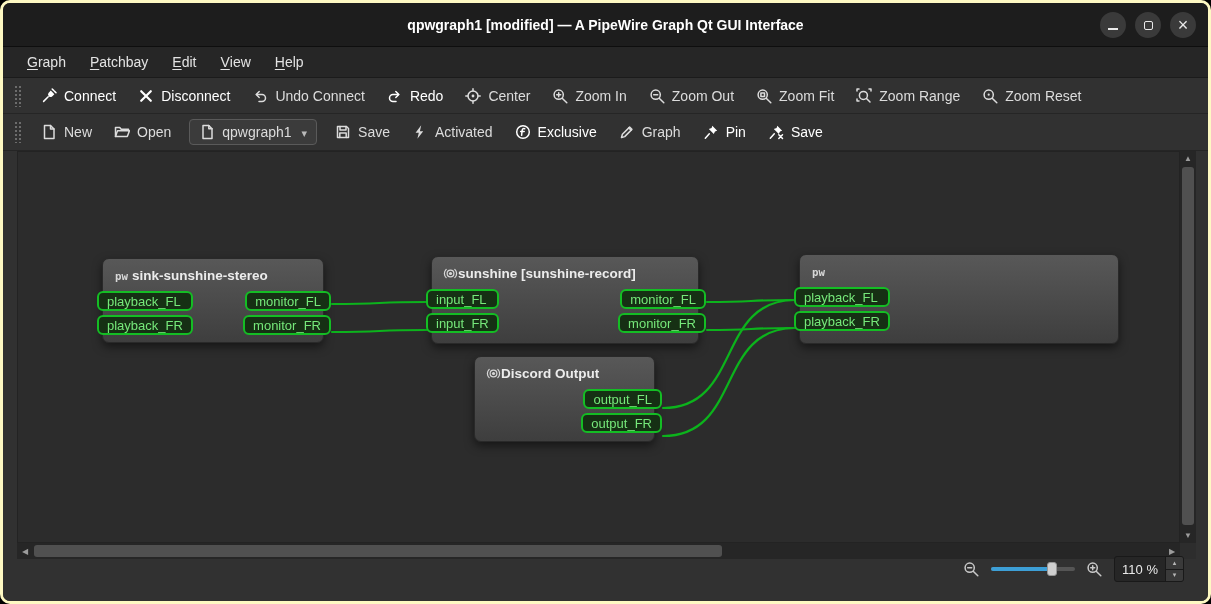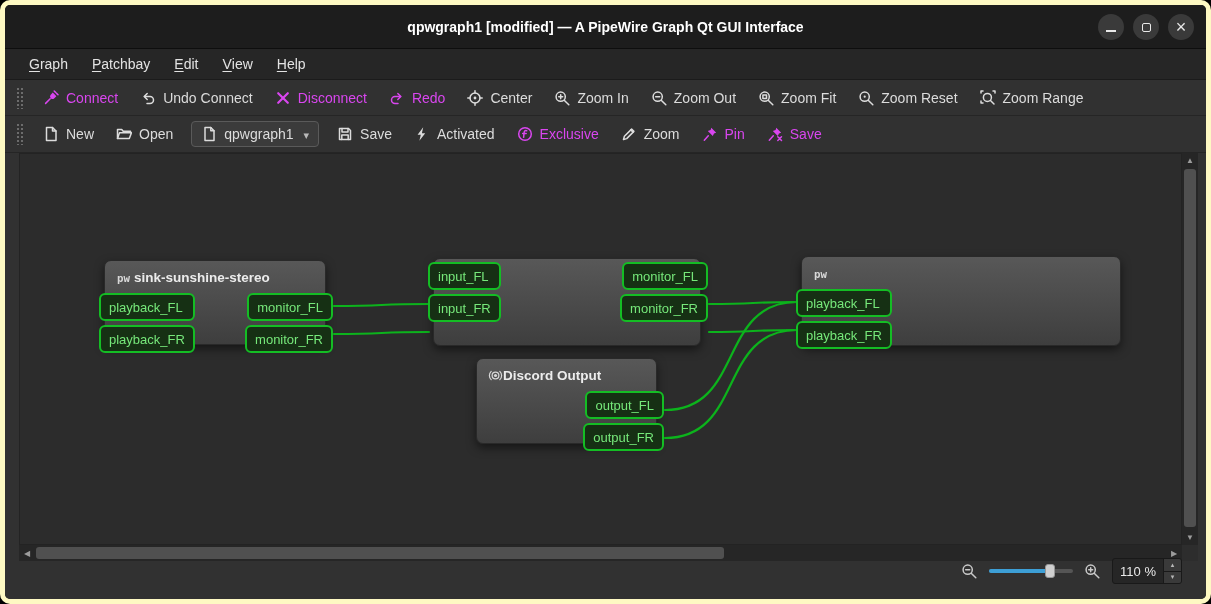--- a/index.html
+++ b/index.html
@@ -1,20 +1,20 @@
 <!DOCTYPE html>
 <html style="--port-border: #14bd24;"><head>
 <meta charset="utf-8">
 <style>
   *{box-sizing:border-box;margin:0;padding:0;}
   html,body{width:1211px;height:604px;background:#000;}
   body{font-family:"Liberation Sans",sans-serif;position:relative;overflow:hidden;}
 
   .window{position:absolute;inset:0;border-radius:10px;overflow:hidden;
-          background:#313131;border:5px solid #fef9c3;}
+          background:#313131;border:3px solid #fef9c3;}
 
   
   .titlebar{position:absolute;left:0;top:0;right:0;height:44px;background:#1d1d1d;
             display:flex;align-items:center;justify-content:center;border-bottom:1px solid #0e0e0e;}
   .title{color:#ffffff;font-weight:bold;font-size:14px;}
   .win-controls{position:absolute;right:12px;top:0;height:44px;display:flex;align-items:center;gap:9px;}
   .wbtn{width:26px;height:26px;border-radius:50%;background:#3a3a3a;display:flex;
         align-items:center;justify-content:center;color:#e9e9e9;}
   .glyph-min{display:block;width:10px;height:2px;background:#e9e9e9;margin-top:7px;}
   .glyph-max{display:block;width:9px;height:9px;border:1.5px solid #e9e9e9;border-radius:2px;}
@@ -27,37 +27,37 @@
   .menu-item .mn{text-decoration:underline;text-underline-offset:2px;}
 
   
   .toolbar{position:absolute;left:0;right:0;background:#313131;display:flex;align-items:center;padding-left:8px;}
   #toolbar-main{top:75px;height:36px;border-bottom:1px solid #252525;}
   #toolbar-file{top:111px;height:37px;border-bottom:1px solid #252525;}
   .tb-handle{width:7px;height:22px;margin:0 9px 0 3px;
      background-image:radial-gradient(circle,#6c6c6c 1px,transparent 1.3px);background-size:4px 4px;}
   .tb-item{display:flex;align-items:center;gap:7px;padding:6px 11px;color:#dcdcdc;
            font-size:14px;border-radius:4px;white-space:nowrap;}
-  .tb-item.disabled{color:#d946ef;}
+  .tb-item.disabled{color:#ffffff;}
   .tb-icon{display:flex;width:16px;height:16px;align-items:center;justify-content:center;}
   .tb-item.dropdown{background:#3b3b3b;border:1px solid #5a5a5a;padding:4px 9px;margin:0 7px;}
   .caret::before{content:"▾";font-size:11px;color:#b9b9b9;margin-left:3px;}
 
   
   .canvas{position:absolute;left:14px;top:148px;width:1163px;height:392px;background:#2c2c2c;
           border:1px solid #232323;overflow:hidden;}
   .wires{position:absolute;left:0;top:0;}
   .node{position:absolute;background:linear-gradient(180deg,#585858,#3e3e3e);
         border:1px solid #292929;border-radius:7px;box-shadow:0 4px 10px rgba(0,0,0,.5);}
   .node-header{display:flex;align-items:center;height:29px;padding:3px 11px 0;
                color:#ececec;font-weight:bold;font-size:13.5px;white-space:nowrap;overflow:hidden;}
   .node-body{display:flex;justify-content:space-between;padding-top:3px;}
   .pcol{display:flex;flex-direction:column;gap:4px;}
   .pcol.right{align-items:flex-end;margin-left:auto;}
-  .port{height:28px;display:flex;align-items:center;padding:0 8px;border:2px solid #14bd24;
+  .port{height:20px;display:flex;align-items:center;padding:0 8px;border:2px solid #14bd24;
         background:#163014;color:#76e87a;font-size:13px;border-radius:6px;white-space:nowrap;}
   .port.in{margin-left:-6px;}
   .port.out{margin-right:-8px;}
   .node-icon{display:flex;align-items:center;}
 
   
   .vscroll{position:absolute;left:1177px;top:148px;width:16px;height:392px;background:#262626;}
   .hscroll{position:absolute;left:14px;top:540px;width:1163px;height:16px;background:#262626;}
   .corner{position:absolute;left:1177px;top:540px;width:16px;height:16px;background:#2d2d2d;}
   .arr{position:absolute;color:#9c9c9c;font-size:8px;display:flex;align-items:center;justify-content:center;}
@@ -120,36 +120,36 @@
   <div class="tb-item disabled">
         <span class="tb-icon">
           <svg viewBox="0 0 16 16" width="16" height="16" fill="none" stroke="currentColor" stroke-width="1.5" stroke-linecap="round" stroke-linejoin="round">
             <path d="M9.8 2.6l3.6 3.6-2.3 2.3a2.6 2.6 0 0 1-3.6-3.6z" fill="currentColor" stroke="none"></path>
             <path d="M7.2 8.8L2.6 13.4"></path>
             <path d="M11.2 1l1.4 1.4M13.6 3.4L15 4.8"></path>
           </svg>
         </span>
         <span>Connect</span>
       </div>
+      <div class="tb-item disabled">
+        <span class="tb-icon">
+          <svg viewBox="0 0 16 16" width="16" height="16" fill="none" stroke="currentColor" stroke-width="1.5" stroke-linecap="round" stroke-linejoin="round">
+            <path d="M3.2 3.2l9.6 9.6M12.8 3.2l-9.6 9.6" stroke-width="2.2"></path>
+          </svg>
+        </span>
+        <span>Disconnect</span>
+      </div>
       <div class="tb-item">
         <span class="tb-icon">
           <svg viewBox="0 0 16 16" width="16" height="16" fill="none" stroke="currentColor" stroke-width="1.5" stroke-linecap="round" stroke-linejoin="round">
             <path d="M4.5 6.5H10a3.5 3.5 0 0 1 0 7H7"></path>
             <path d="M7.2 3.5l-3 3 3 3"></path>
           </svg>
         </span>
         <span>Undo Connect</span>
-      </div>
-      <div class="tb-item disabled">
-        <span class="tb-icon">
-          <svg viewBox="0 0 16 16" width="16" height="16" fill="none" stroke="currentColor" stroke-width="1.5" stroke-linecap="round" stroke-linejoin="round">
-            <path d="M3.2 3.2l9.6 9.6M12.8 3.2l-9.6 9.6" stroke-width="2.2"></path>
-          </svg>
-        </span>
-        <span>Disconnect</span>
       </div>
       <div class="tb-item disabled">
         <span class="tb-icon">
           <svg viewBox="0 0 16 16" width="16" height="16" fill="none" stroke="currentColor" stroke-width="1.5" stroke-linecap="round" stroke-linejoin="round">
             <path d="M11.5 6.5H6a3.5 3.5 0 0 0 0 7h3"></path>
             <path d="M8.8 3.5l3 3-3 3"></path>
           </svg>
         </span>
         <span>Redo</span>
       </div>
@@ -189,37 +189,37 @@
             <circle cx="6.7" cy="6.7" r="4.6"></circle>
             <path d="M10.2 10.2L14.8 14.8"></path>
             <rect x="4.9" y="4.9" width="3.6" height="3.6"></rect>
           </svg>
         </span>
         <span>Zoom Fit</span>
       </div>
       <div class="tb-item">
         <span class="tb-icon">
           <svg viewBox="0 0 16 16" width="16" height="16" fill="none" stroke="currentColor" stroke-width="1.5" stroke-linecap="round" stroke-linejoin="round">
+            <circle cx="7.4" cy="7.4" r="4"></circle>
+            <path d="M10.5 10.5L14 14"></path>
+            <path d="M1 3V1h2M13 1h2v2M1 11v2h2"></path>
+          </svg>
+        </span>
+        <span>Zoom Range</span>
+      </div>
+      <div class="tb-item">
+        <span class="tb-icon">
+          <svg viewBox="0 0 16 16" width="16" height="16" fill="none" stroke="currentColor" stroke-width="1.5" stroke-linecap="round" stroke-linejoin="round">
             <circle cx="6.7" cy="6.7" r="4.6"></circle>
             <path d="M10.2 10.2L14.8 14.8"></path>
             <circle cx="6.7" cy="6.7" r="1.1" fill="currentColor" stroke="none"></circle>
           </svg>
         </span>
         <span>Zoom Reset</span>
       </div>
-      <div class="tb-item">
-        <span class="tb-icon">
-          <svg viewBox="0 0 16 16" width="16" height="16" fill="none" stroke="currentColor" stroke-width="1.5" stroke-linecap="round" stroke-linejoin="round">
-            <circle cx="7.4" cy="7.4" r="4"></circle>
-            <path d="M10.5 10.5L14 14"></path>
-            <path d="M1 3V1h2M13 1h2v2M1 11v2h2"></path>
-          </svg>
-        </span>
-        <span>Zoom Range</span>
-      </div>
     </div>
 
   <div class="toolbar" id="toolbar-file">
     <div class="tb-handle"></div>
   <div class="tb-item">
         <span class="tb-icon">
           <svg viewBox="0 0 16 16" width="16" height="16" fill="none" stroke="currentColor" stroke-width="1.5" stroke-linecap="round" stroke-linejoin="round">
             <path d="M3.5 1.5h6L13 5v9.5H3.5z"></path>
             <path d="M9.5 1.5V5H13"></path>
           </svg>
@@ -271,21 +271,21 @@
         </span>
         <span>Exclusive</span>
       </div>
       <div class="tb-item">
         <span class="tb-icon">
           <svg viewBox="0 0 16 16" width="16" height="16" fill="none" stroke="currentColor" stroke-width="1.5" stroke-linecap="round" stroke-linejoin="round">
             <path d="M2.5 13.5l.9-3.2 7.2-7.2 2.3 2.3-7.2 7.2z"></path>
             <path d="M9.8 3.9l2.3 2.3"></path>
           </svg>
         </span>
-        <span>Zoom</span>
+        <span>Graph</span>
       </div>
       <div class="tb-item disabled">
         <span class="tb-icon">
           <svg viewBox="0 0 16 16" width="16" height="16" fill="none" stroke="currentColor" stroke-width="1.5" stroke-linecap="round" stroke-linejoin="round">
             <path d="M9.3 1.8l4.9 4.9-2.2.7-1.2 2.7-5-5 2.8-1.1z" fill="currentColor" stroke="none"></path>
             <path d="M6.3 9.7l-4 4.5"></path>
           </svg>
         </span>
         <span>Pin</span>
       </div>
@@ -324,20 +324,30 @@
             <div class="port in">playback_FL</div>
             <div class="port in">playback_FR</div>
           </div>
           <div class="pcol right">
             <div class="port out">monitor_FL</div>
             <div class="port out">monitor_FR</div>
           </div>
         </div>
       </div>
       <div class="node" style="left: 413px; top: 104px; width: 268px; height: 88px;">
+        <div class="node-header">
+          <span class="node-icon">
+            <svg viewBox="0 0 16 16" width="15" height="15" fill="none" stroke="#d8d8d8" stroke-width="1.3" stroke-linecap="round">
+              <circle cx="8" cy="8" r="1.7" fill="#d8d8d8" stroke="none"></circle>
+              <circle cx="8" cy="8" r="3.6"></circle>
+              <path d="M3.4 3.6a6 6 0 0 0 0 8.8M12.6 3.6a6 6 0 0 1 0 8.8"></path>
+            </svg>
+          </span>
+          <span>sunshine [sunshine-record]</span>
+        </div>
         <div class="node-body">
           <div class="pcol left">
             <div class="port in">input_FL</div>
             <div class="port in">input_FR</div>
           </div>
           <div class="pcol right">
             <div class="port out">monitor_FL</div>
             <div class="port out">monitor_FR</div>
           </div>
         </div>

